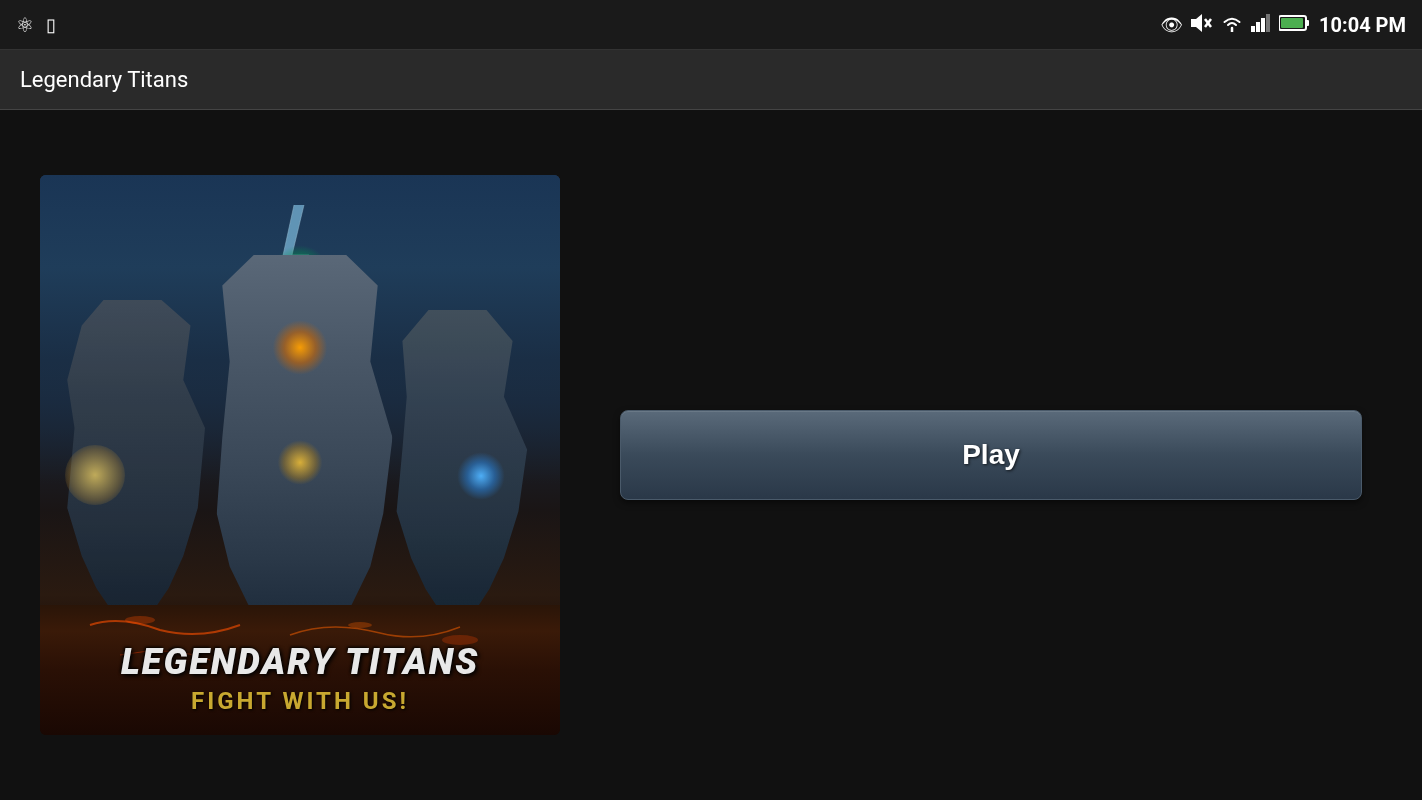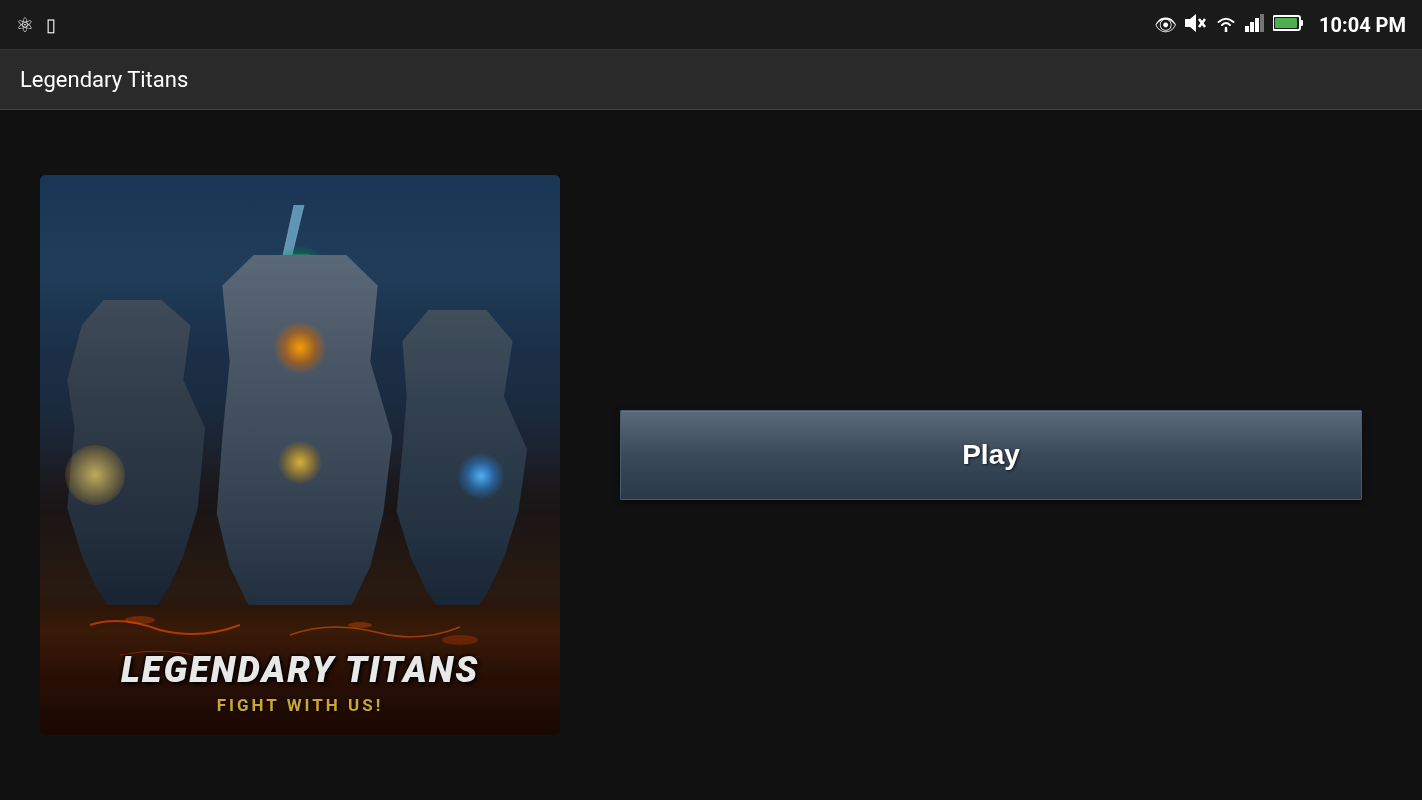--- a/index.html
+++ b/index.html
@@ -35,21 +35,20 @@
       align-items: center;
       gap: 8px;
       font-size: 18px;
       color: #fff;
     }
 
     .status-time {
       font-size: 20px;
       font-weight: bold;
       color: #fff;
-      margin-left: 6px;
     }
 
     
     .app-bar {
       width: 100%;
       height: 60px;
       background: #2a2a2a;
       display: flex;
       align-items: center;
       padding: 0 20px;
@@ -125,21 +124,21 @@
     .banner-title {
       font-size: 36px;
       font-weight: 900;
       color: #e8e8e8;
       text-shadow: 2px 2px 4px #000, -1px -1px 3px #000;
       letter-spacing: 2px;
       font-style: italic;
     }
 
     .banner-subtitle {
-      font-size: 17px;
+      font-size: 24px;
       font-weight: bold;
       color: #c8a830;
       text-shadow: 1px 1px 3px #000;
       letter-spacing: 3px;
       margin-top: 4px;
     }
 
     
     .menu-panel {
       flex: 1;
@@ -148,21 +147,21 @@
       gap: 14px;
       justify-content: center;
       padding: 0 20px;
     }
 
     .menu-btn {
       width: 100%;
       padding: 28px 20px;
       background: linear-gradient(180deg, #5a6a7a 0%, #3a4a5a 50%, #2a3848 100%);
       border: 1px solid #4a5a6a;
-      border-radius: 1px;
+      border-radius: 8px;
       color: #fff;
       font-size: 28px;
       font-weight: bold;
       text-align: center;
       cursor: pointer;
       box-shadow: 0 3px 6px rgba(0,0,0,0.5), inset 0 1px 0 rgba(255,255,255,0.1);
       transition: background 0.15s;
       text-shadow: 1px 1px 3px rgba(0,0,0,0.7);
     }
   </style>

